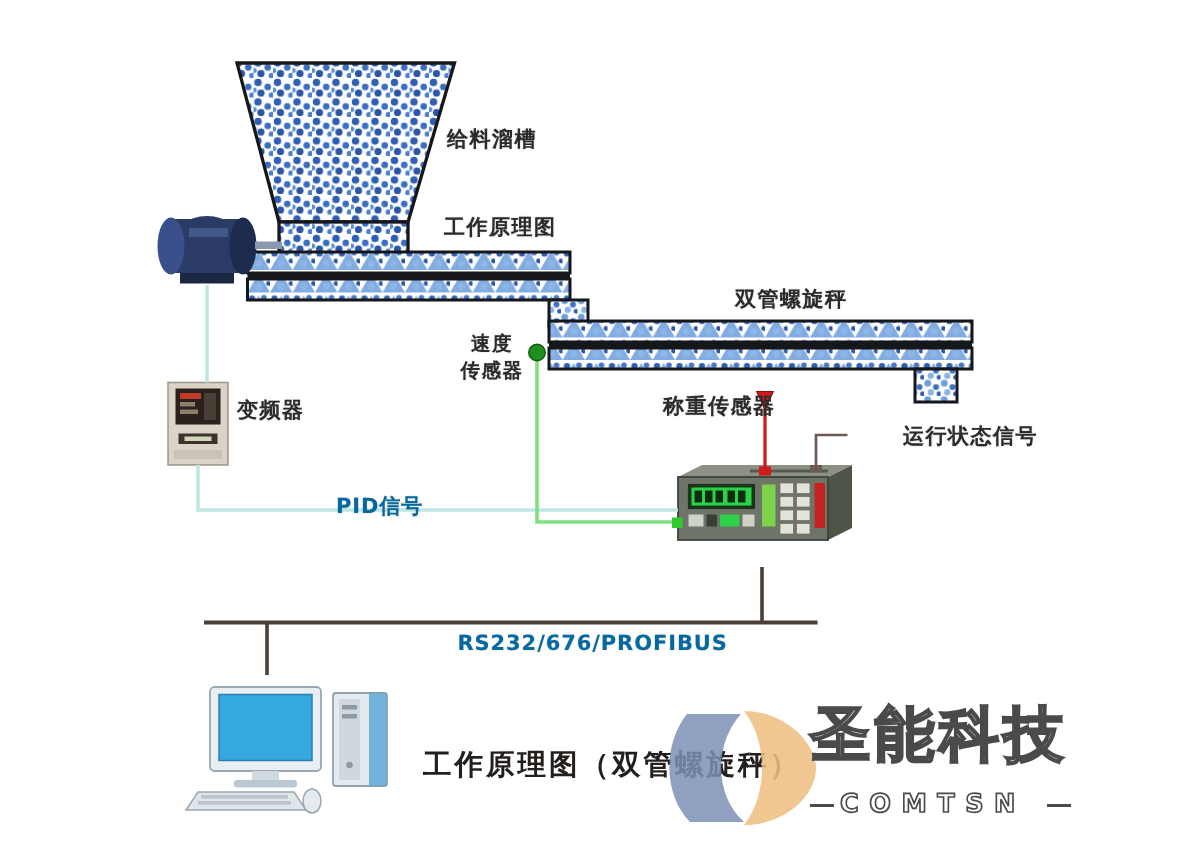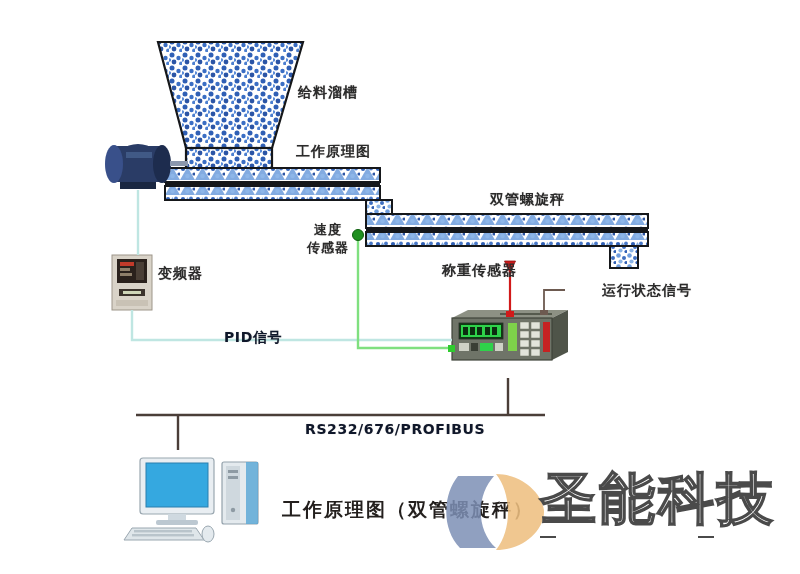--- a/index.html
+++ b/index.html
@@ -18,37 +18,37 @@
     position:absolute;
     color:#2b2b2b;
     font-family:"DejaVu Sans","Liberation Sans",sans-serif;
     font-weight:bold;
     white-space:nowrap;
     letter-spacing:1px;
     text-shadow:0 0 1px rgba(90,80,75,.35);
   }
   .lbl.cn{font-size:14px;}
   .lbl.cn2{font-size:13px;line-height:16px;text-align:center;white-space:normal;}
-  .lbl.lat{font-size:14px;letter-spacing:.6px;color:#0f172a;}
+  .lbl.lat{font-size:14px;letter-spacing:.6px;color:#0369a1;}
   .title{
     position:absolute;
     font-size:19px;font-weight:bold;color:#231f1d;
     letter-spacing:2px;
     white-space:nowrap;
     text-align:center;
   }
   
   #watermark{
     position:absolute;left:440px;top:452px;width:360px;height:118px;
     opacity:.92;pointer-events:none;
   }
   #wm-text{
     position:absolute;left:100px;top:10px;
     font-family:"DejaVu Serif","Liberation Serif",serif;
-    font-size:56px;font-weight:bold;
+    font-size:40px;font-weight:bold;
     color:rgba(255,255,255,0.0);
     -webkit-text-stroke:1.5px #3b3b3b;
     letter-spacing:3px;
     white-space:nowrap;
   }
   #wm-sub{
     position:absolute;left:120px;top:74px;
     font-family:"DejaVu Sans","Liberation Sans",sans-serif;
     font-size:17px;font-weight:bold;letter-spacing:7px;
     color:rgba(255,255,255,0);
@@ -254,15 +254,16 @@
   <div class="title" style="left:282px;top:497px;">工作原理图（双管螺旋秤）</div>
 
   <div id="watermark">
     <svg width="360" height="118" viewBox="0 0 360 118">
       <path d="M18,24 C2,44 2,78 20,96 L56,96 C36,78 36,44 54,24 Z" fill="#7d8fb5" opacity="0.92"></path>
       <path d="M56,22 C84,22 104,44 104,60 C104,78 84,98 56,98 C72,78 72,42 56,22 Z" fill="#edbf7f" opacity="0.95"></path>
     </svg>
     <div id="wm-text">圣能科技</div>
     <div class="wm-rule" style="left:100px;width:16px;"></div>
     <div class="wm-rule" style="left:258px;width:16px;"></div>
+    <div id="wm-sub">COMTSN</div>
   </div>
 
 </div>
 
 </body></html>

